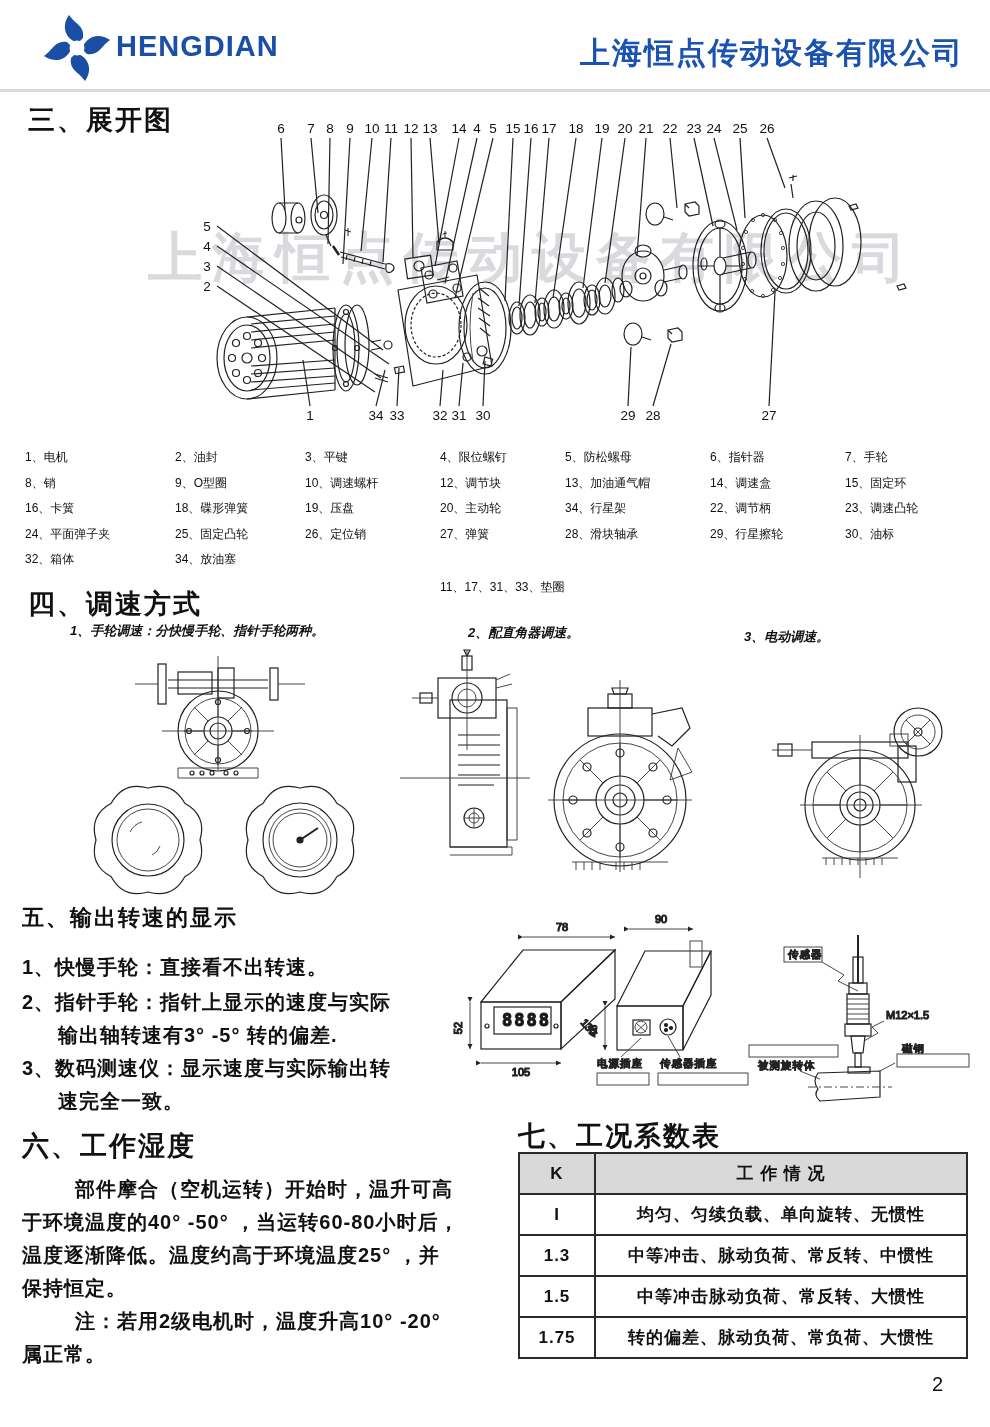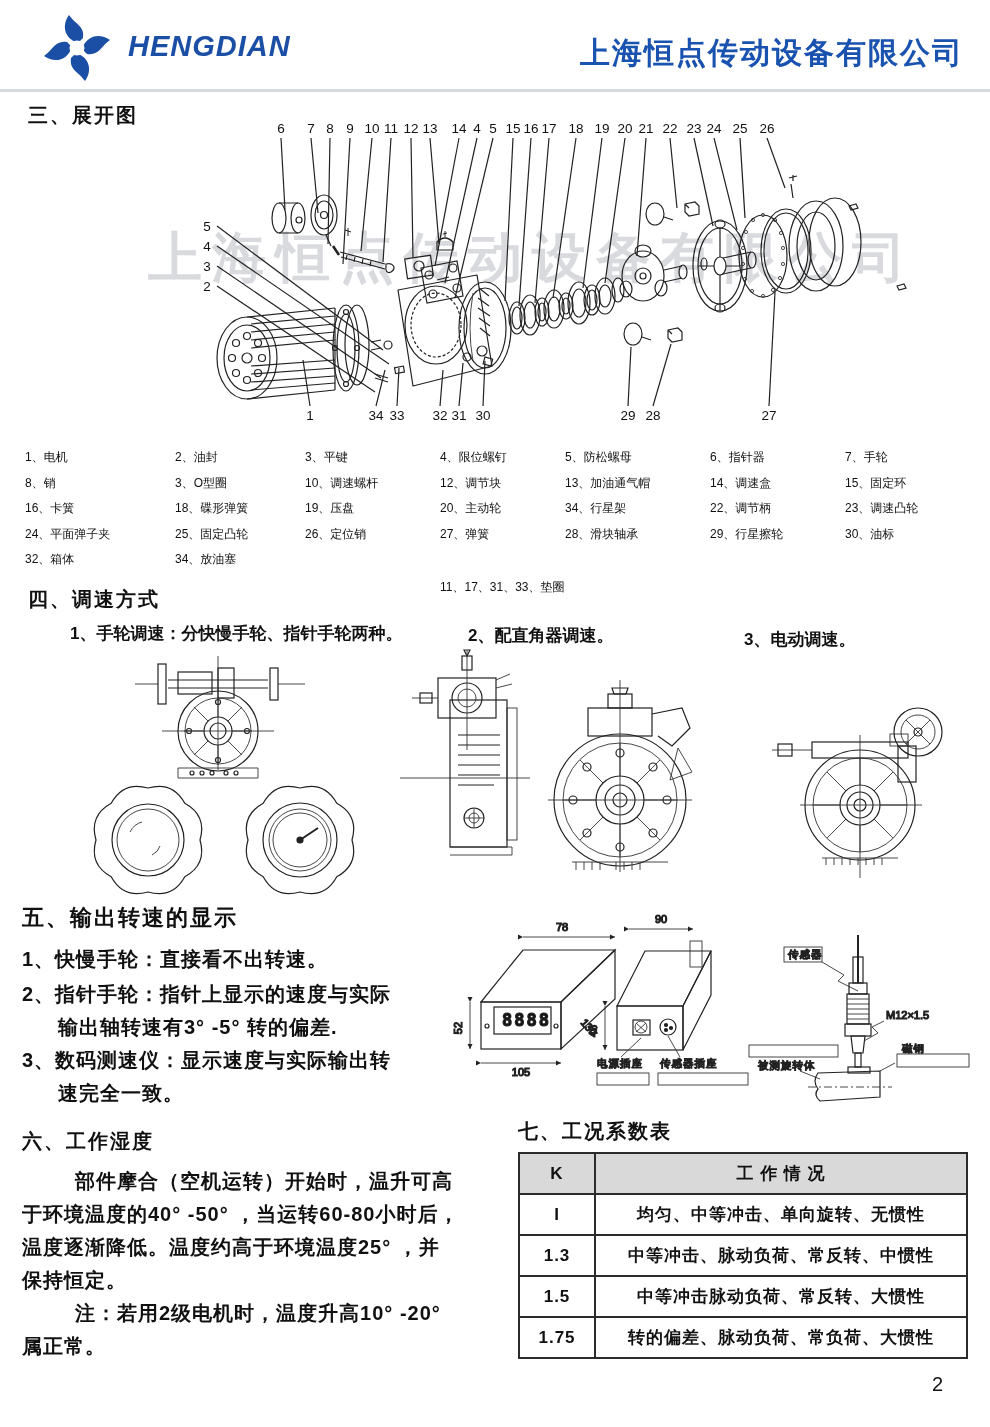--- a/index.html
+++ b/index.html
@@ -1,24 +1,24 @@
 <!DOCTYPE html>
 <html><head>
 <meta charset="utf-8">
 <style>
   html,body{margin:0;padding:0;background:#888;}
   .page{position:relative;width:990px;height:1427px;background:#ffffff;margin:0 auto;
         font-family:"Liberation Sans","DejaVu Sans",sans-serif;color:#111;overflow:hidden;}
   .abs{position:absolute;}
   .hdr-divider{position:absolute;left:0;top:89px;width:990px;height:3px;background:#d7dade;}
-  .logo-text{position:absolute;left:128px;top:30px;font-size:29px;font-weight:bold;color:#1b4fa6;letter-spacing:1px;font-style:italic;}
+  .logo-text{position:absolute;left:116px;top:30px;font-size:29px;font-weight:bold;color:#1b4fa6;letter-spacing:1px;}
   .company{position:absolute;right:26px;top:33px;font-size:30px;font-weight:bold;color:#1a52b0;letter-spacing:2px;}
-  .sec-title{font-size:20px;font-weight:bold;letter-spacing:2px;}
-  .body-line{font-size:20px;font-weight:600;letter-spacing:1px;white-space:nowrap;}
-  .small-item{font-size:17px;font-weight:600;white-space:nowrap;}
+  .sec-title{font-size:27px;font-weight:bold;letter-spacing:2px;}
+  .body-line{font-size:20px;font-weight:600;letter-spacing:1px;white-space:nowrap;margin-top:8px;}
+  .small-item{font-size:13px;font-weight:600;white-space:nowrap;font-style:italic;}
   .watermark{position:absolute;left:148px;top:222px;width:720px;font-size:54px;letter-spacing:10px;
              color:rgba(185,188,195,.55);font-weight:bold;white-space:nowrap;pointer-events:none;}
   .parts-grid{position:absolute;left:25px;top:449px;width:945px;display:grid;
               grid-template-columns:150px 130px 135px 125px 145px 135px 1fr;
               grid-auto-rows:25.6px;font-size:12px;font-weight:500;}
   .parts-grid div{white-space:nowrap;}
   svg{position:absolute;overflow:visible;}
   svg .ln{stroke:#222;stroke-width:1.2;fill:none;}
   svg .thin{stroke:#333;stroke-width:0.9;fill:none;}
   svg text{font-family:"Liberation Sans","DejaVu Sans",sans-serif;fill:#111;}
@@ -301,21 +301,21 @@
 
   <div class="parts-grid" id="parts-grid">
       <div>1、电机</div>
       <div>2、油封</div>
       <div>3、平键</div>
       <div>4、限位螺钉</div>
       <div>5、防松螺母</div>
       <div>6、指针器</div>
       <div>7、手轮</div>
       <div>8、销</div>
-      <div>3、O型圈</div>
+      <div>9、O型圈</div>
       <div>10、调速螺杆</div>
       <div>12、调节块</div>
       <div>13、加油通气帽</div>
       <div>14、调速盒</div>
       <div>15、固定环</div>
       <div>16、卡簧</div>
       <div>18、碟形弹簧</div>
       <div>19、压盘</div>
       <div>20、主动轮</div>
       <div>34、行星架</div>
@@ -544,21 +544,21 @@
   <table class="coef-table abs" style="left:518px;top:1152px" id="coef-table">
       <thead>
         <tr>
           <th>K</th>
           <th>工 作 情 况</th>
         </tr>
       </thead>
       <tbody>
         <tr>
           <td>I</td>
-          <td>均匀、中等冲击、单向旋转、无惯性</td>
+          <td>均匀、匀续负载、单向旋转、无惯性</td>
         </tr>
         <tr>
           <td>1.3</td>
           <td>中等冲击、脉动负荷、常反转、中惯性</td>
         </tr>
         <tr>
           <td>1.5</td>
           <td>中等冲击脉动负荷、常反转、大惯性</td>
         </tr>
         <tr>

